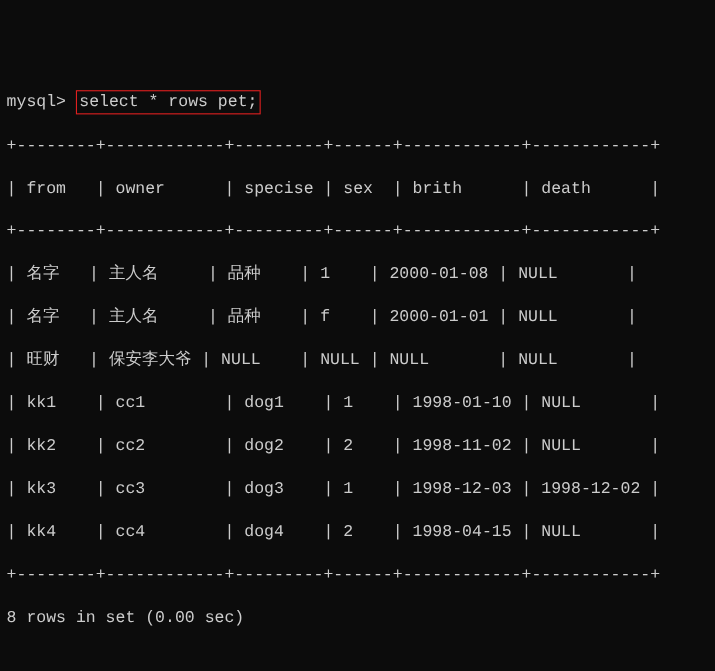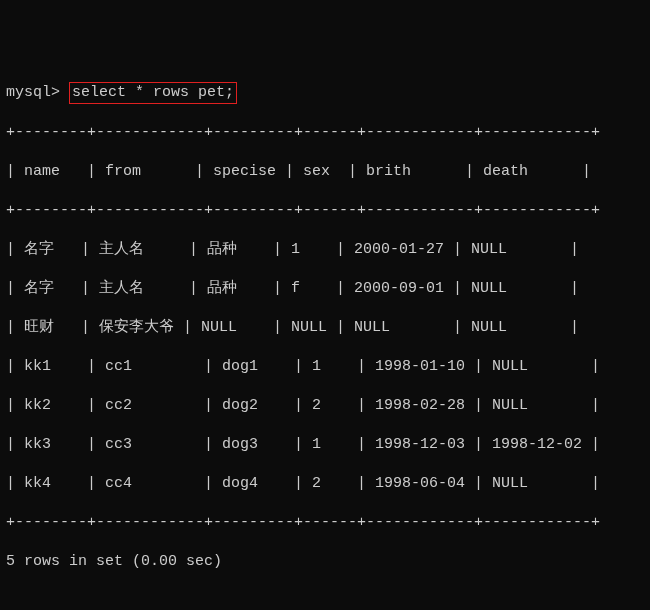--- a/index.html
+++ b/index.html
@@ -22,31 +22,31 @@
     .table-border { color: #cccccc; }
     .line { min-height: 19px; }
   </style>
 </head>
 <body>
 
 
 
 <div class="line"><span class="prompt">mysql&gt;</span> <span class="cmd-box">select * rows pet;</span></div>
 <div class="line table-border">+--------+------------+---------+------+------------+------------+</div>
-<div class="line">| name   | from      | specise | sex  | brith      | death      |</div>
+<div class="line">| from   | owner      | specise | sex  | brith      | death      |</div>
 <div class="line table-border">+--------+------------+---------+------+------------+------------+</div>
-<div class="line">| 名字   | 主人名     | 品种    | 1    | 2000-01-27 | NULL       |</div>
-<div class="line">| 名字   | 主人名     | 品种    | f    | 2000-09-01 | NULL       |</div>
+<div class="line">| 名字   | 主人名     | 品种    | 1    | 2000-01-08 | NULL       |</div>
+<div class="line">| 名字   | 主人名     | 品种    | f    | 2000-01-01 | NULL       |</div>
 <div class="line">| 旺财   | 保安李大爷 | NULL    | NULL | NULL       | NULL       |</div>
 <div class="line">| kk1    | cc1        | dog1    | 1    | 1998-01-10 | NULL       |</div>
-<div class="line">| kk2    | cc2        | dog2    | 2    | 1998-02-28 | NULL       |</div>
+<div class="line">| kk2    | cc2        | dog2    | 2    | 1998-11-02 | NULL       |</div>
 <div class="line">| kk3    | cc3        | dog3    | 1    | 1998-12-03 | 1998-12-02 |</div>
-<div class="line">| kk4    | cc4        | dog4    | 2    | 1998-06-04 | NULL       |</div>
+<div class="line">| kk4    | cc4        | dog4    | 2    | 1998-04-15 | NULL       |</div>
 <div class="line table-border">+--------+------------+---------+------+------------+------------+</div>
-<div class="line">5 rows in set (0.00 sec)</div>
+<div class="line">8 rows in set (0.00 sec)</div>
 <div class="line"></div>
 
 
 
 
 
 
 
 
 

